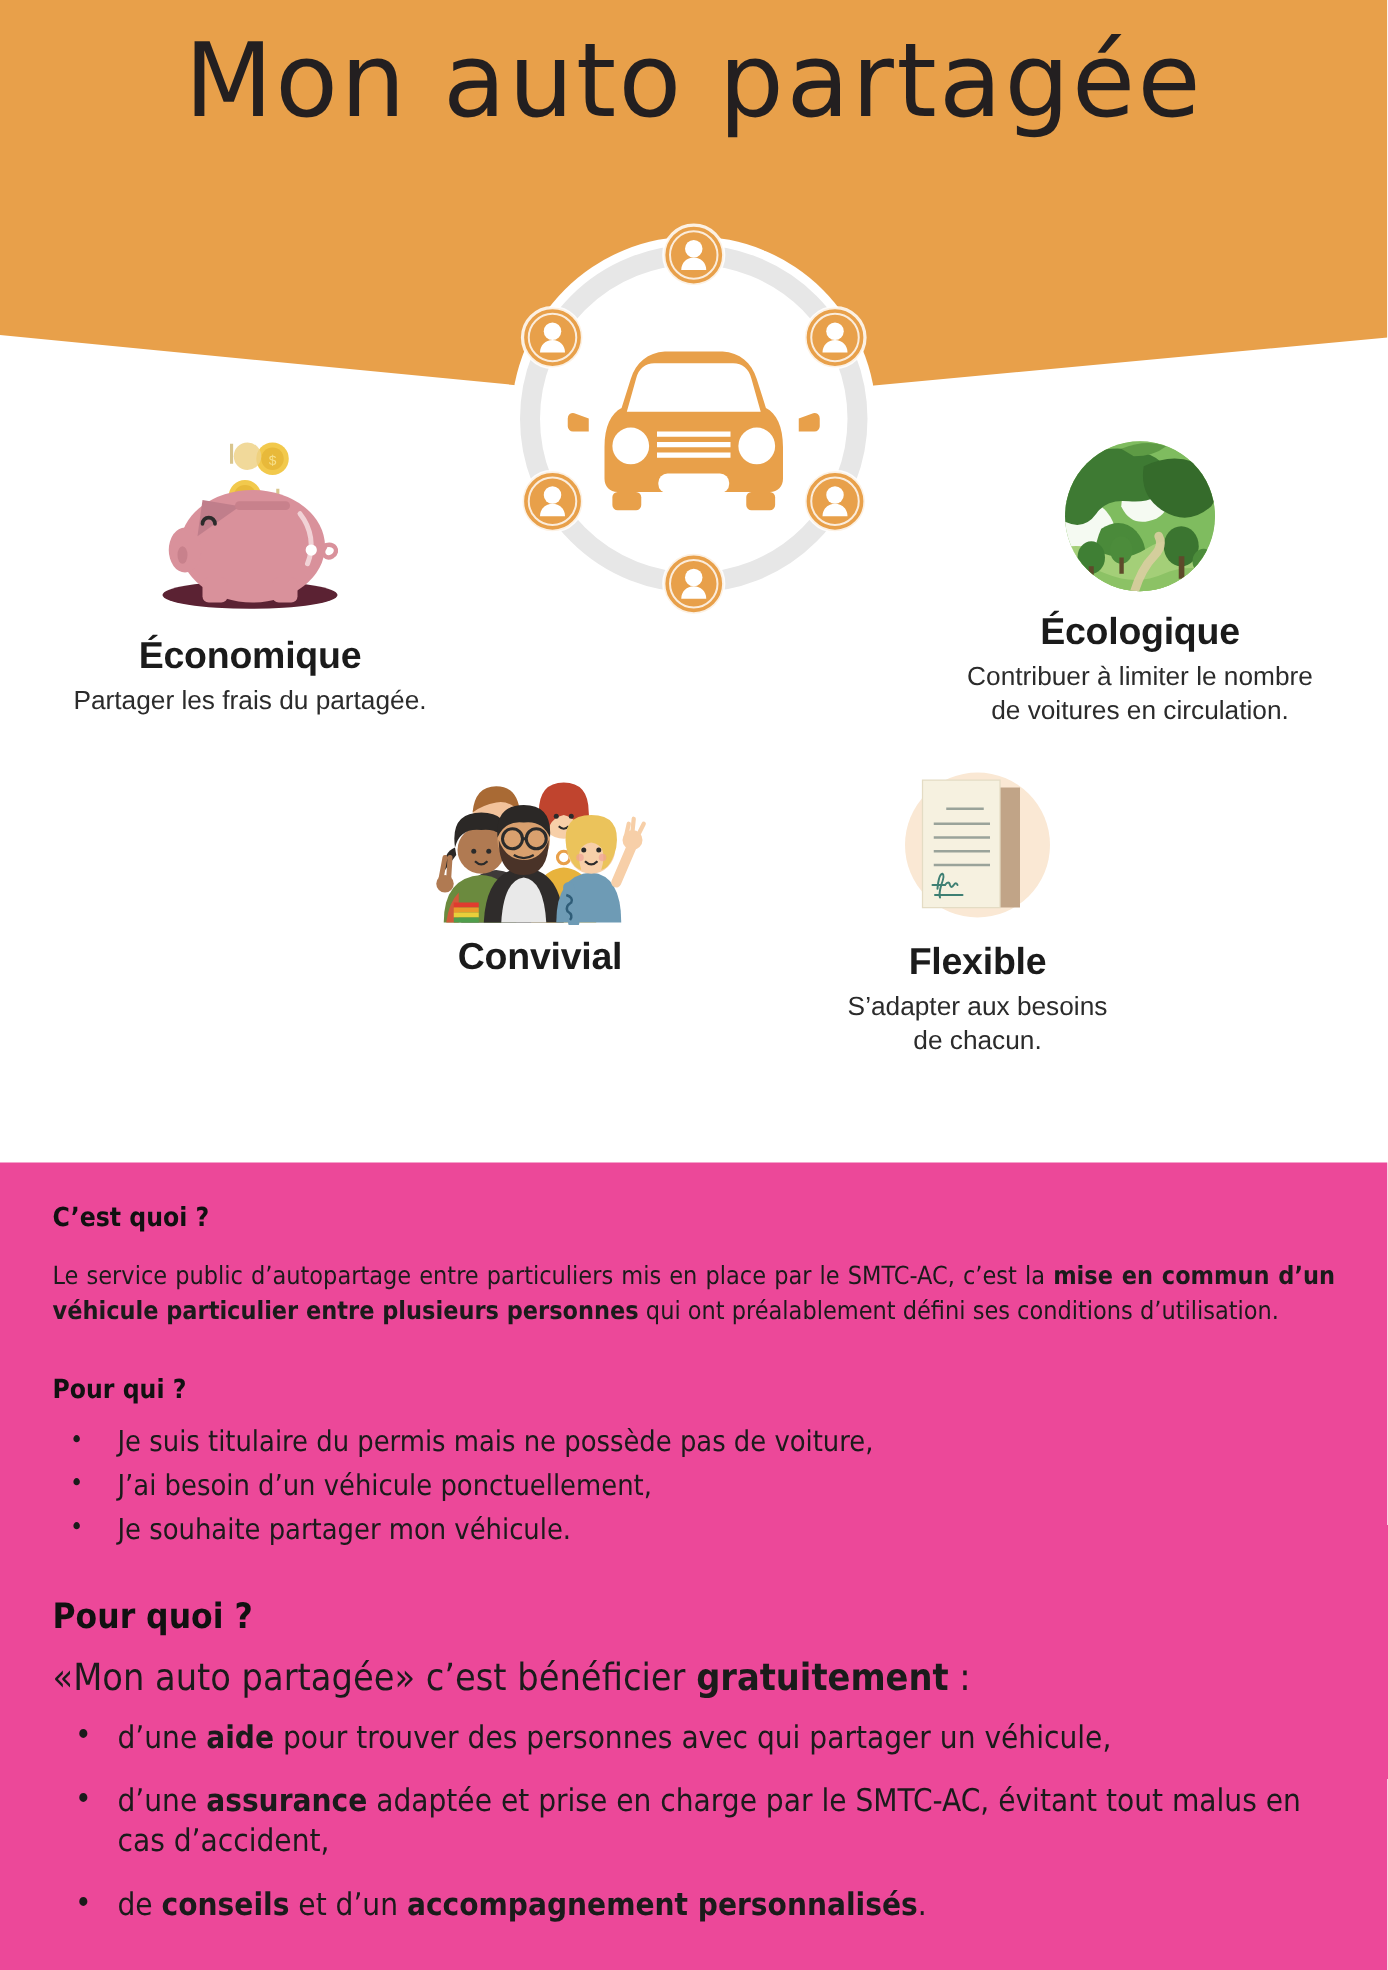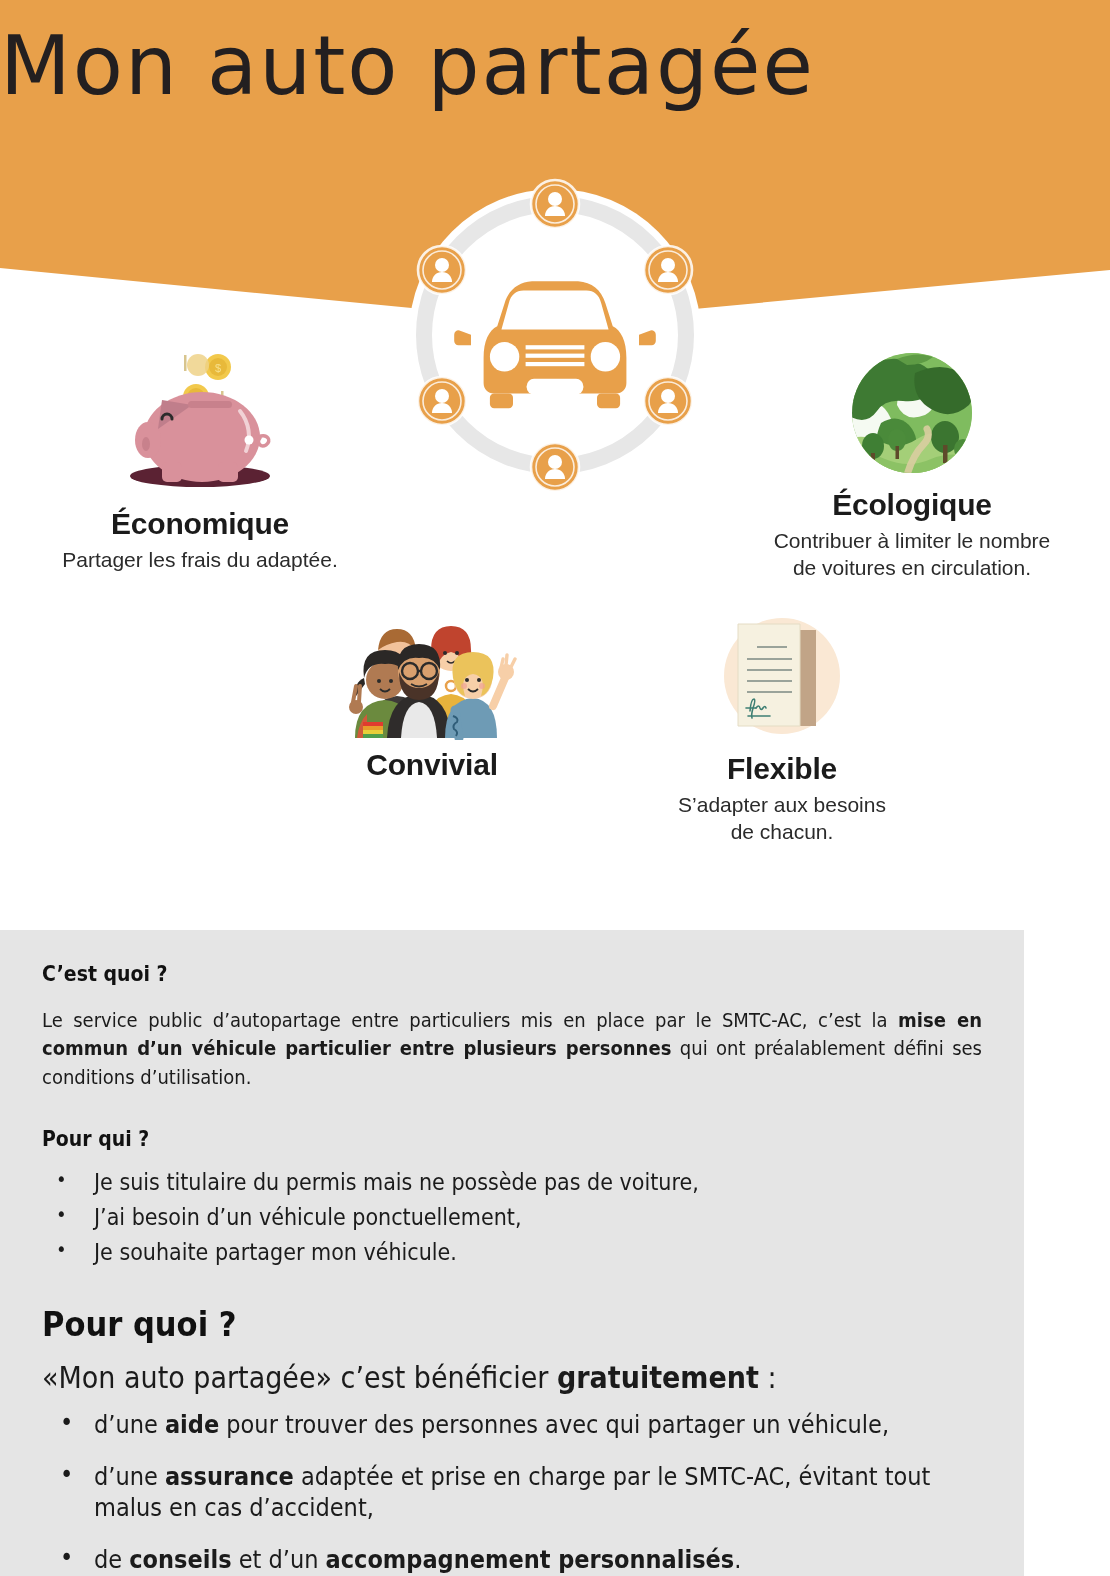--- a/index.html
+++ b/index.html
@@ -18,21 +18,21 @@
 
   
   #header-band {
     position: absolute; left: 0; top: 0;
     width: 1110px; height: 320px;
     z-index: 1;
   }
   #header-title {
     position: absolute; left: 0; top: 18px;
     width: 1110px;
-    text-align: left;
+    text-align: center;
     z-index: 4;
     font-family: "DejaVu Sans", sans-serif;
     font-size: 82px;
     font-weight: 400;
     color: #231f20;
     letter-spacing: 2px;
     white-space: nowrap;
   }
 
   
@@ -54,22 +54,22 @@
   #feat-ecologique { left: 722px; top: 345px; width: 380px; }
   #feat-convivial  { left: 242px; top: 610px; width: 380px; }
   #feat-flexible   { left: 607px; top: 612px; width: 350px; }
 
   #feat-economique h2 { margin-top: 8px; }
   #feat-ecologique .icon-wrap { margin-bottom: 2px; }
 
   
   #bottom-panel {
     position: absolute; left: 0; top: 930px;
-    width: 1024px; height: 646px;
-    background: #e5e5e5;
+    width: 1110px; height: 646px;
+    background: #ec4899;
     z-index: 2;
     padding: 26px 42px 0 42px;
     font-family: "DejaVu Sans Condensed", "Liberation Sans Narrow", "Liberation Sans", sans-serif;
     color: #1b1b1b;
   }
   .sec-h-sm {
     font-size: 21px; font-weight: 700; color: #111;
     margin-top: 6px; margin-bottom: 20px;
   }
   .body-justify {
@@ -83,21 +83,21 @@
   ul.small-list { list-style: none; margin-top: 8px; }
   ul.small-list li {
     position: relative; font-size: 23px; line-height: 1.52;
     padding-left: 52px; color: #1b1b1b;
   }
   ul.small-list li::before {
     content: "•"; position: absolute; left: 14px; top: -1px; font-size: 20px;
   }
 
   .sec-h-lg {
-    font-size: 34px; font-weight: 700; color: #111;
+    font-size: 28px; font-weight: 700; color: #111;
     margin-top: 34px; margin-bottom: 16px;
   }
   .lead {
     font-size: 30px; color: #1b1b1b; margin-bottom: 14px;
   }
   .lead b { font-weight: 700; }
 
   ul.big-list { list-style: none; margin-top: 2px; }
   ul.big-list li {
     position: relative; font-size: 25px; line-height: 1.26;
@@ -236,21 +236,21 @@
 
         <path d="M140 66 a50 44 0 0 1 6 40" stroke="#F1D2D6" stroke-width="4" fill="none" stroke-linecap="round"></path>
 
         <path d="M62 74 a5 5 0 0 1 10 0" stroke="#2b2b2b" stroke-width="3" fill="none" stroke-linecap="round"></path>
 
         <path d="M158 92 c10-4 14 4 8 8 c-5 3-10-2-6-7" stroke="#D9919B" stroke-width="3.5" fill="none" stroke-linecap="round"></path>
         <circle cx="149" cy="95" r="4.5" fill="#ffffff"></circle>
       </svg>
     </span>
     <h2>Économique</h2>
-    <p class="nowrapish">Partager les frais du adaptée.</p>
+    <p class="nowrapish">Partager les frais du partagée.</p>
   </div>
 
   <div class="feature" id="feat-ecologique">
     <span class="icon-wrap">
       <svg width="150" height="135" viewBox="0 0 150 135">
         <defs>
           <clipPath id="globeClip">
               <circle cx="75" cy="68" r="60"></circle>
             </clipPath>
         </defs>

